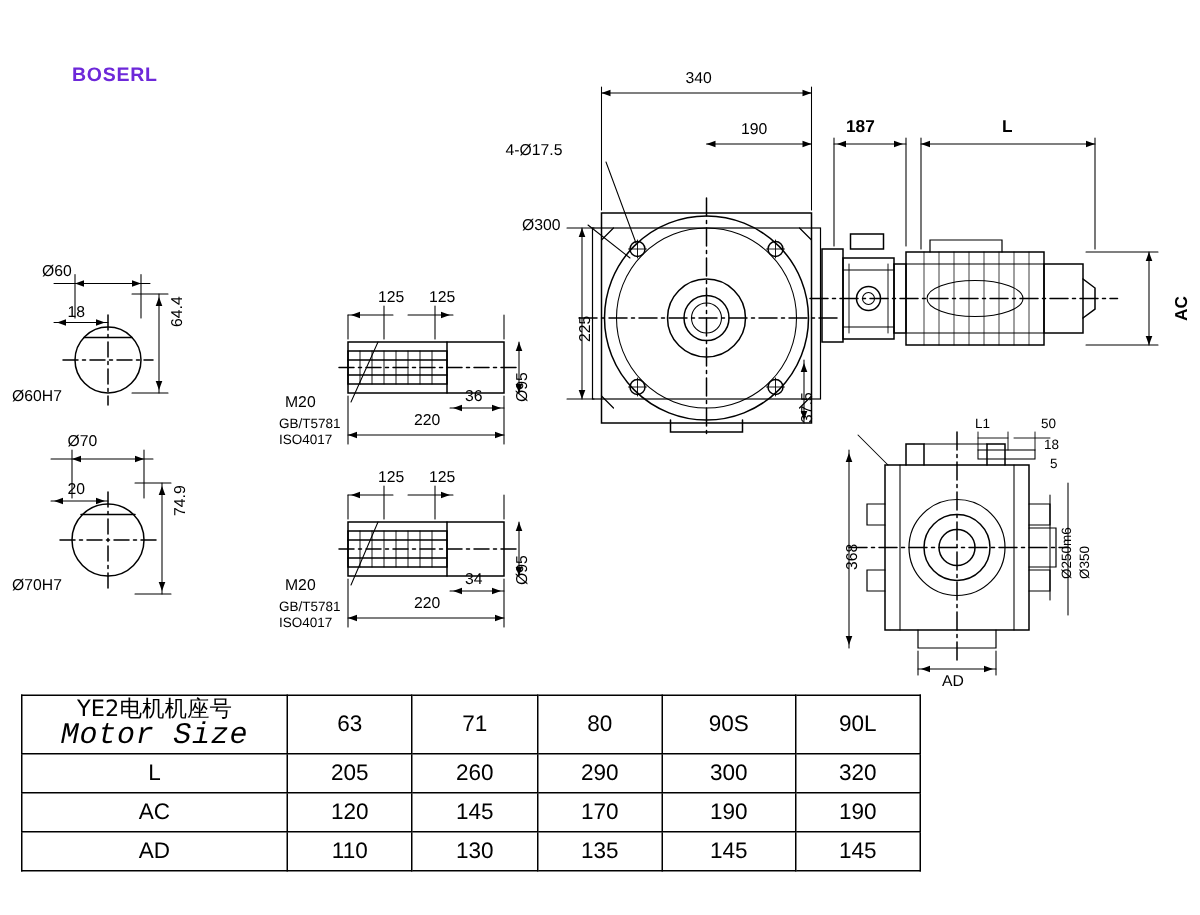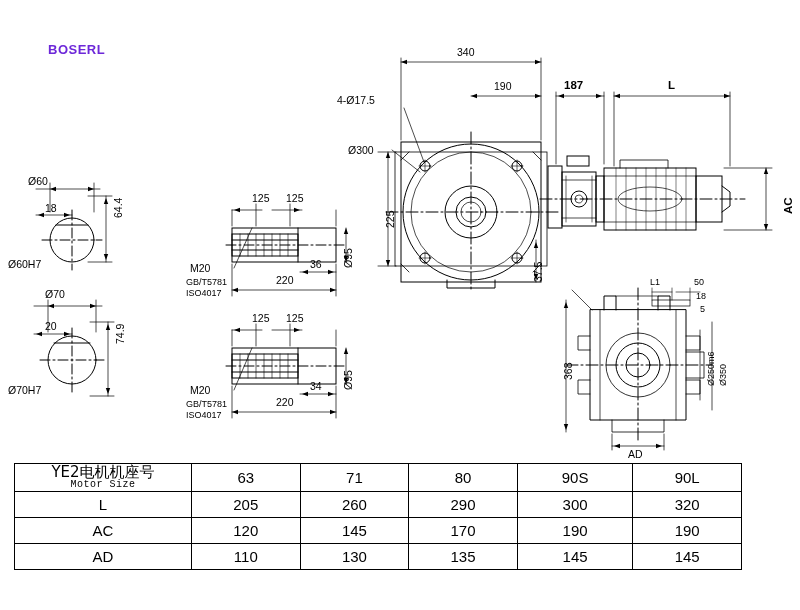--- a/index.html
+++ b/index.html
@@ -6,27 +6,27 @@
   body{width:800px;height:610px;background:#fff;font-family:"Liberation Sans",sans-serif;color:#000;position:relative;overflow:hidden;}
   .root{position:absolute;left:0;top:0;width:800px;height:610px;}
   .title{position:absolute;left:14px;top:8px;font-size:27px;font-weight:bold;letter-spacing:0px;white-space:nowrap;}
   .logo{position:absolute;left:48px;top:42px;font-size:13px;font-weight:bold;color:#6d28d9;letter-spacing:0.5px;}
   .dim{position:absolute;font-size:10.5px;font-family:"Liberation Sans",sans-serif;white-space:nowrap;}
   .dimb{font-weight:bold;font-size:11.5px;}
   .vert{transform-origin:0 0;}
   .lbl-sm{font-size:9px;}
   svg{position:absolute;left:0;top:0;overflow:visible;}
   
-  table.spec{position:absolute;left:14px;top:463px;border-collapse:collapse;width:728px;}
+  table.spec{position:absolute;left:14px;top:463px;border-collapse:collapse;width:600px;}
   table.spec td{border:1px solid #000;text-align:center;font-size:15px;height:25px;padding:0;}
   table.spec td.rowlbl{width:176px;}
   .cn{font-family:"DejaVu Sans",sans-serif;}
   .hdrcell{line-height:1.08;}
   .hdrcell .l1{font-size:15px;}
-  .hdrcell .l2{font-size:10px;font-family:"Liberation Mono",monospace;letter-spacing:0.5px;}
+  .hdrcell .l2{font-size:20px;font-family:"Liberation Mono",monospace;letter-spacing:0.5px;font-style:italic;}
 </style>
 </head>
 <body>
 
 <div class="root">
 
   <div class="logo">BOSERL</div>
 
   <svg width="800" height="610">
     <g fill="none" stroke="#000" stroke-width="1" stroke-linecap="round">

